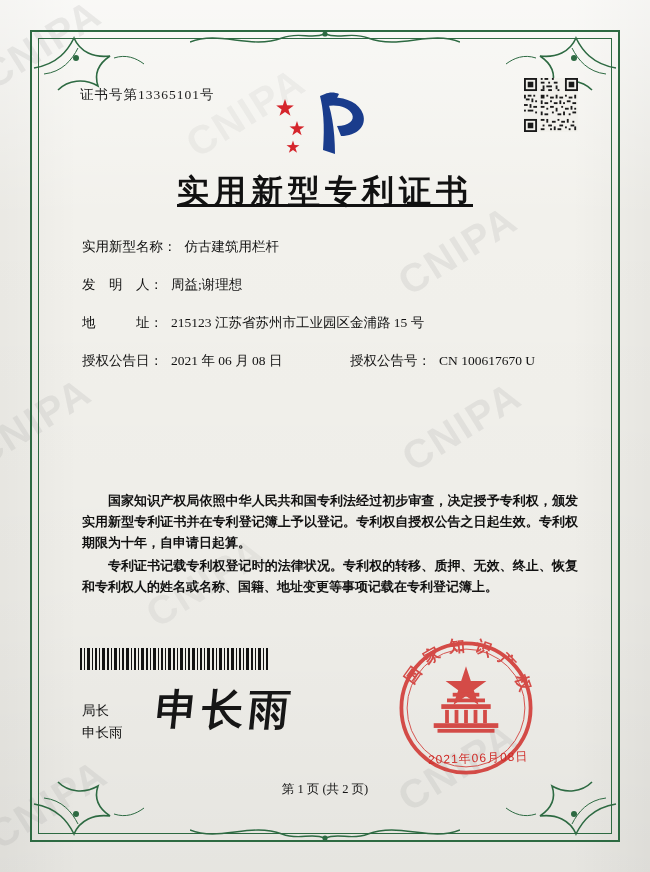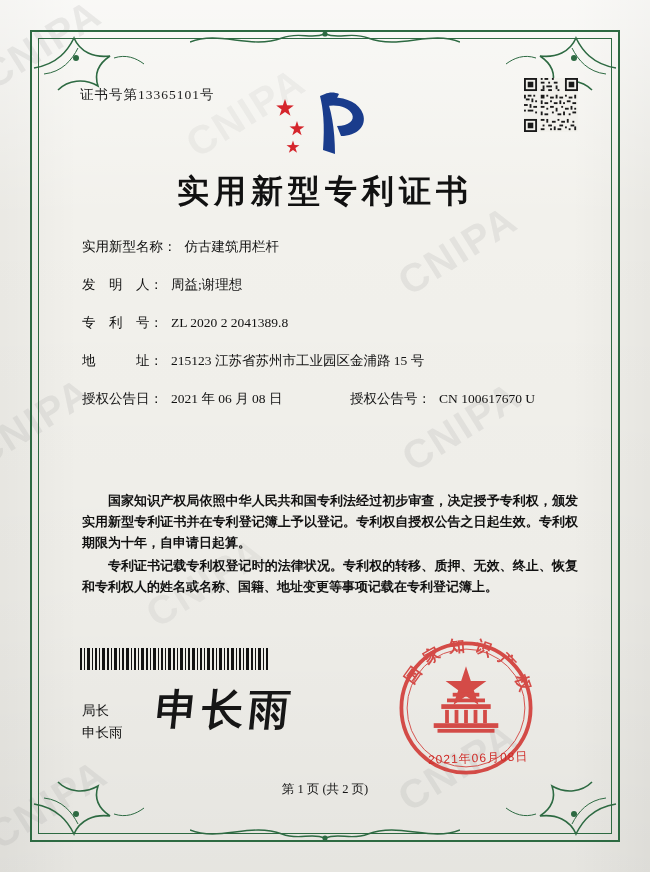--- a/index.html
+++ b/index.html
@@ -106,20 +106,21 @@
   .title {
     position: absolute;
     top: 110px;
     width: 100%;
     text-align: center;
     font-size: 32px;
     font-weight: bold;
     letter-spacing: 5px;
     color: #111;
     font-family: "Liberation Serif", "DejaVu Serif", serif;
+    text-decoration: underline;
   }
 
   .fields {
     position: absolute;
     top: 178px;
     left: 22px;
     right: 24px;
   }
   .frow {
     position: relative;
@@ -382,23 +383,20 @@
     <div class="title">实用新型专利证书</div>
 
     <div class="fields">
       <div class="frow">
         <span class="flabel">实用新型名称：</span><span class="fval">仿古建筑用栏杆</span>
       </div>
       <div class="frow">
         <span class="flabel">发　明　人：</span><span class="fval">周益;谢理想</span>
       </div>
       <div class="frow">
-        <span class="flabel">专　利　号：</span><span class="fval">ZL 2020 2 2041389.8</span>
-      </div>
-      <div class="frow">
         <span class="flabel">地　　　址：</span><span class="fval">215123 江苏省苏州市工业园区金浦路 15 号</span>
       </div>
       <div class="frow wide">
         <span class="flabel">授权公告日：</span><span class="fval">2021 年 06 月 08 日</span>
         <span class="fval2">
           <span class="lbl2">授权公告号：</span><span class="fval">CN 100617670 U</span>
         </span>
       </div>
     </div>
 

